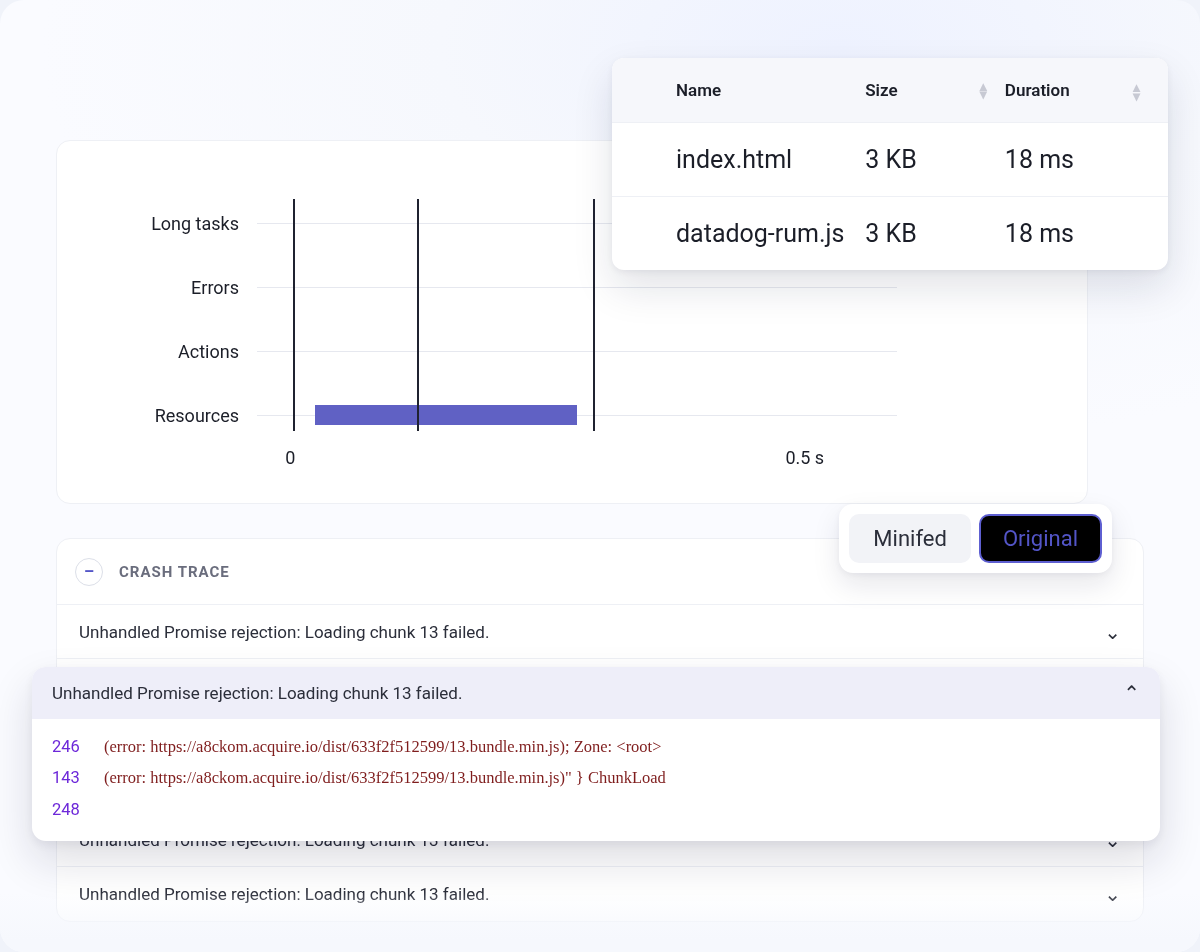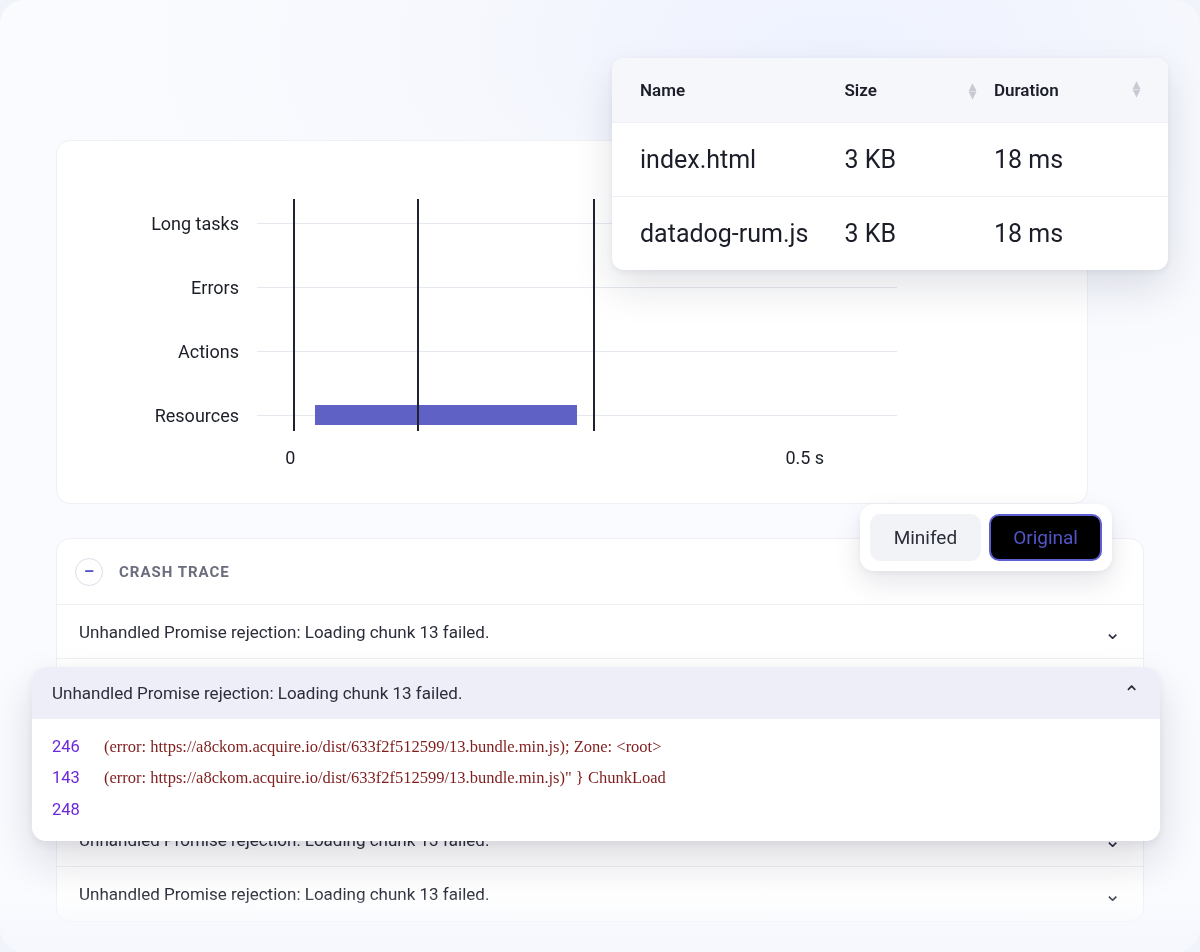--- a/index.html
+++ b/index.html
@@ -100,23 +100,23 @@
     display: flex;
     align-items: center;
     background: #f6f7fb;
     height: 64px;
     padding: 0 28px;
     gap: 0;
     font-size: 17px;
     font-weight: 600;
     color: #1b1e28;
   }
-  .col-name { flex: 1.4; }
+  .col-name { flex: 1.4; margin-left: 36px; }
   .col-size { flex: 0.9; display:flex; align-items:center; justify-content:space-between; padding-right:18px;}
-  .col-dur  { flex: 1; display:flex; align-items:flex-start; justify-content:space-between;gap:47px; }
+  .col-dur  { flex: 1; display:flex; align-items:flex-end; justify-content:space-between;gap:47px; }
   .sort-icon {
     font-size: 14px;
     color: #c7c9d3;
     line-height: 0.6;
     display:flex;
     flex-direction:column;
     align-items:center;
   }
   .res-row {
     display: flex;
@@ -138,21 +138,21 @@
     background: #fff;
     border-radius: 14px;
     padding: 10px;
     gap: 8px;
     box-shadow: 0 12px 28px rgba(20,24,55,0.10), 0 2px 6px rgba(20,24,55,0.05);
     z-index: 5;
   }
   .toggle-btn {
     padding: 10px 22px;
     border-radius: 10px;
-    font-size: 19px;
+    font-size: 22px;
     cursor: pointer;
     border: 2px solid transparent;
   }
   .toggle-btn.plain { background: #f2f3f7; color: #2b2e3a; }
   .toggle-btn.active { background: #000000; color: #5355c7; border-color: #5e5fd1; }
 
   
   .trace-panel {
     position: absolute;
     left: 56px;

